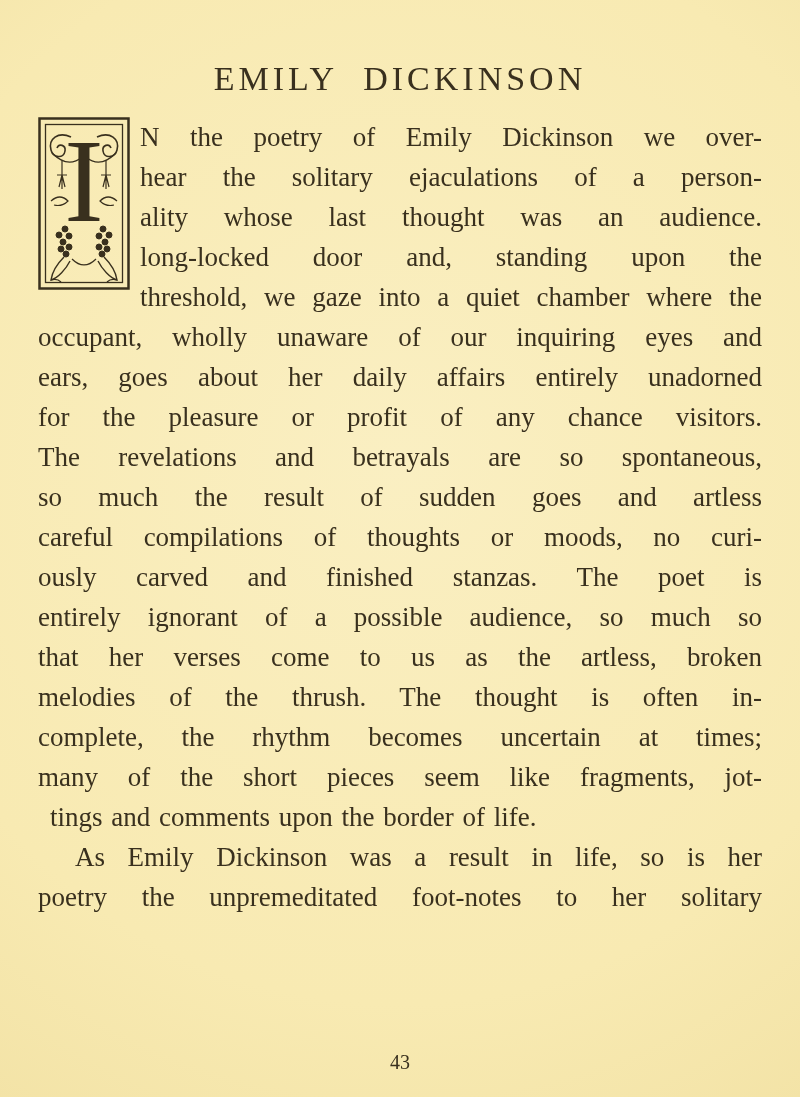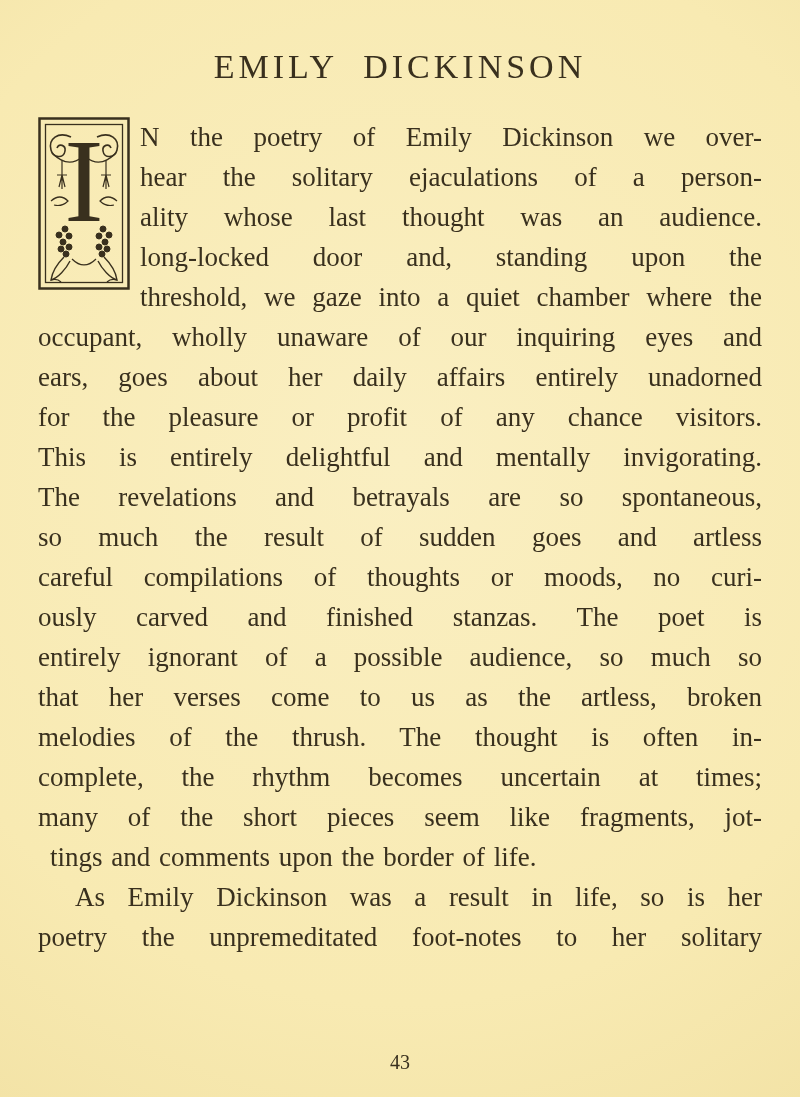--- a/index.html
+++ b/index.html
@@ -17,21 +17,21 @@
       radial-gradient(ellipse 120% 90% at 50% 42%,
         var(--background_light) 0%,
         var(--background) 55%,
         var(--background_edge) 100%);
     font-family:"Liberation Serif", serif;
     color:var(--ink);
   }
   .title {
     position:absolute;
     top:48px; left:0; right:0;
-    margin:0;
+    margin:12px;
     text-align:center;
     font-size:34px;
     font-weight:normal;
     letter-spacing:4px;
     word-spacing:14px;
     line-height:38px;
     color:var(--ink);
   }
   .body {
     position:absolute;
@@ -123,21 +123,20 @@
     </div>
 
     <div class="line">N the poetry of Emily Dickinson we over-</div>
     <div class="line">hear the solitary ejaculations of a person-</div>
     <div class="line">ality whose last thought was an audience.</div>
     <div class="line">long-locked door and, standing upon the</div>
     <div class="line">threshold, we gaze into a quiet chamber where the</div>
     <div class="line">occupant, wholly unaware of our inquiring eyes and</div>
     <div class="line">ears, goes about her daily affairs entirely unadorned</div>
     <div class="line">for the pleasure or profit of any chance visitors.</div>
-    <div class="line">This is entirely delightful and mentally invigorating.</div>
     <div class="line">The revelations and betrayals are so spontaneous,</div>
     <div class="line">so much the result of sudden goes and artless</div>
     <div class="line">careful compilations of thoughts or moods, no curi-</div>
     <div class="line">ously carved and finished stanzas. The poet is</div>
     <div class="line">entirely ignorant of a possible audience, so much so</div>
     <div class="line">that her verses come to us as the artless, broken</div>
     <div class="line">melodies of the thrush. The thought is often in-</div>
     <div class="line">complete, the rhythm becomes uncertain at times;</div>
     <div class="line">many of the short pieces seem like fragments, jot-</div>
     <div class="line para-end">tings and comments upon the border of life.</div>

